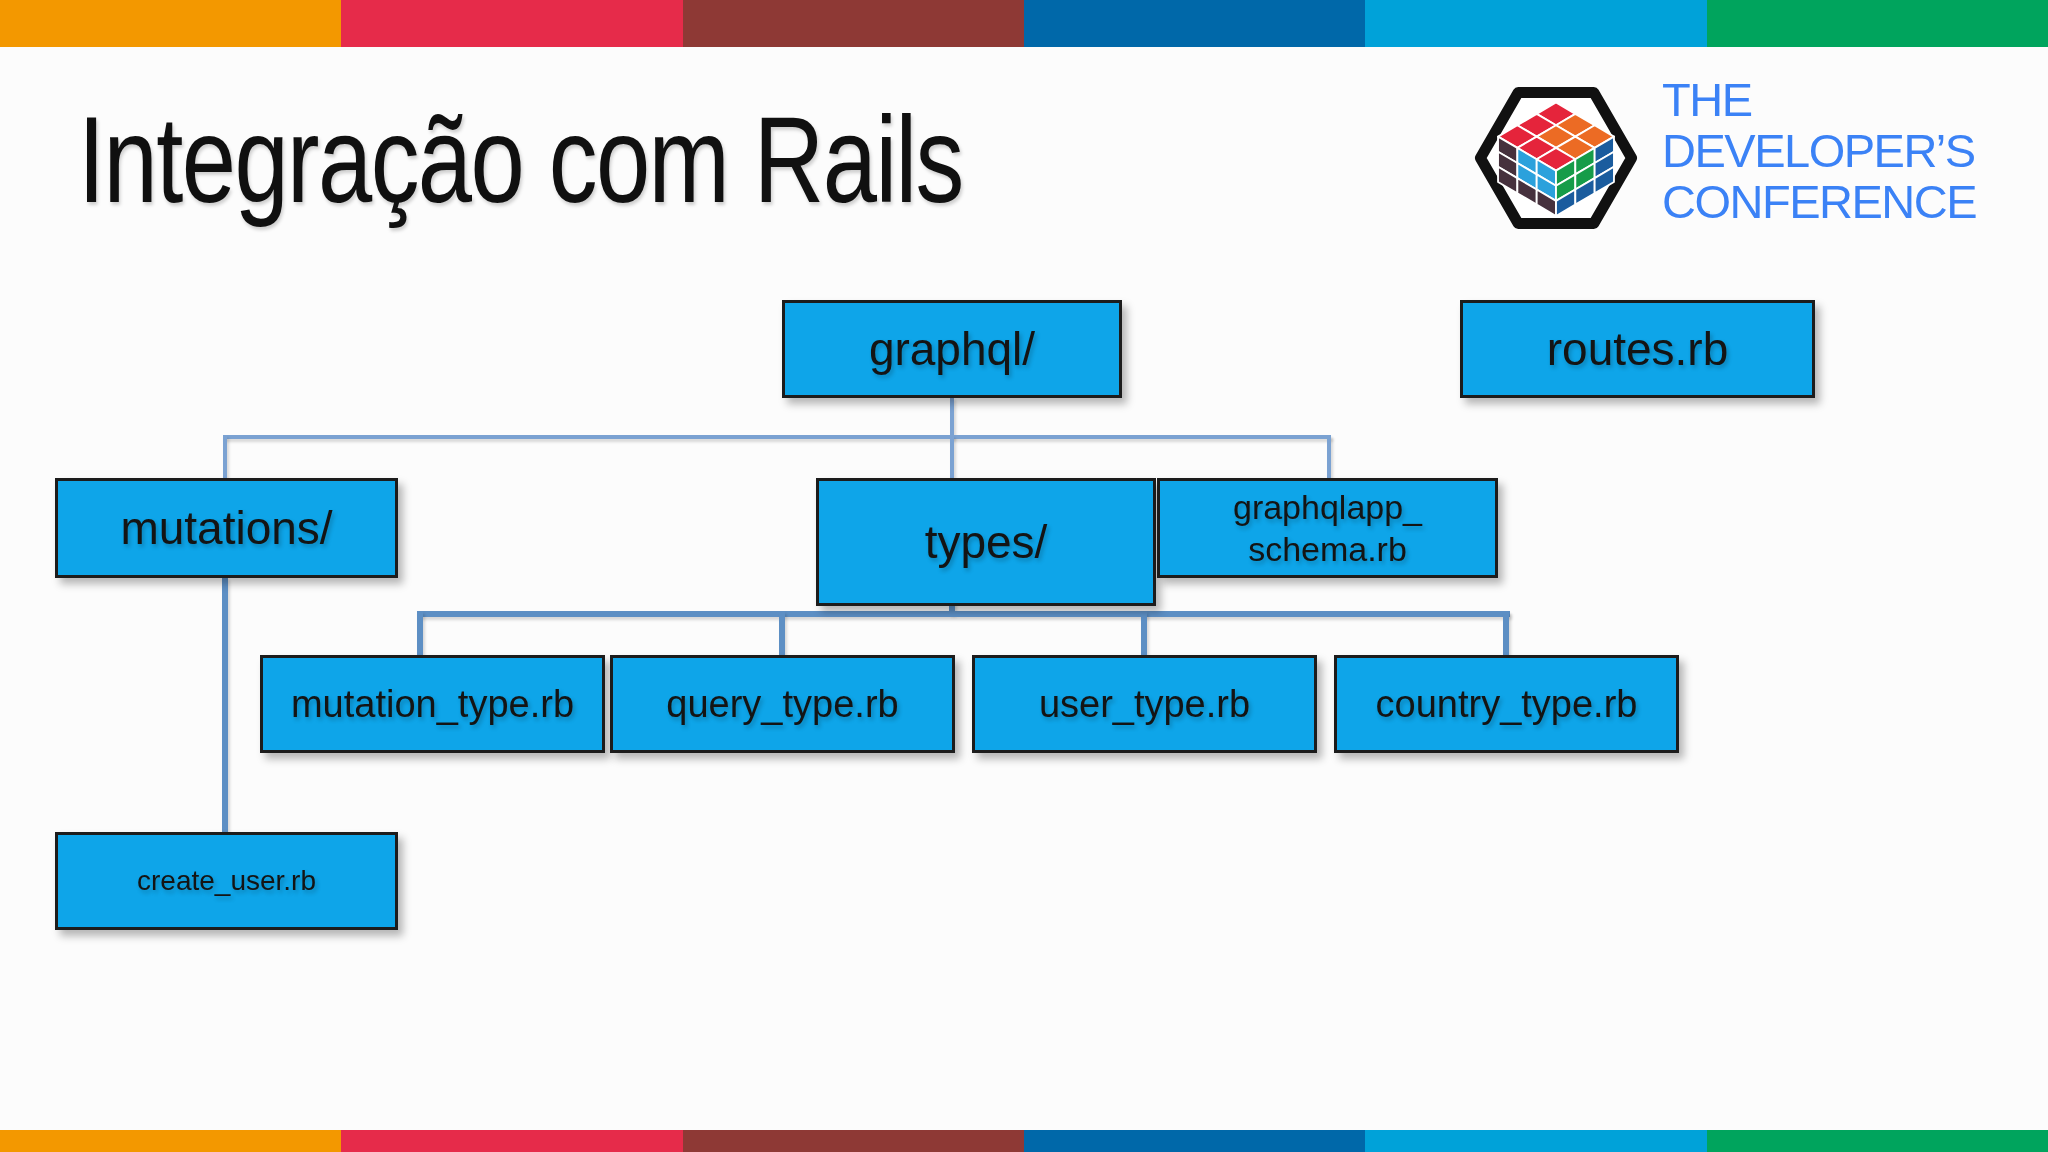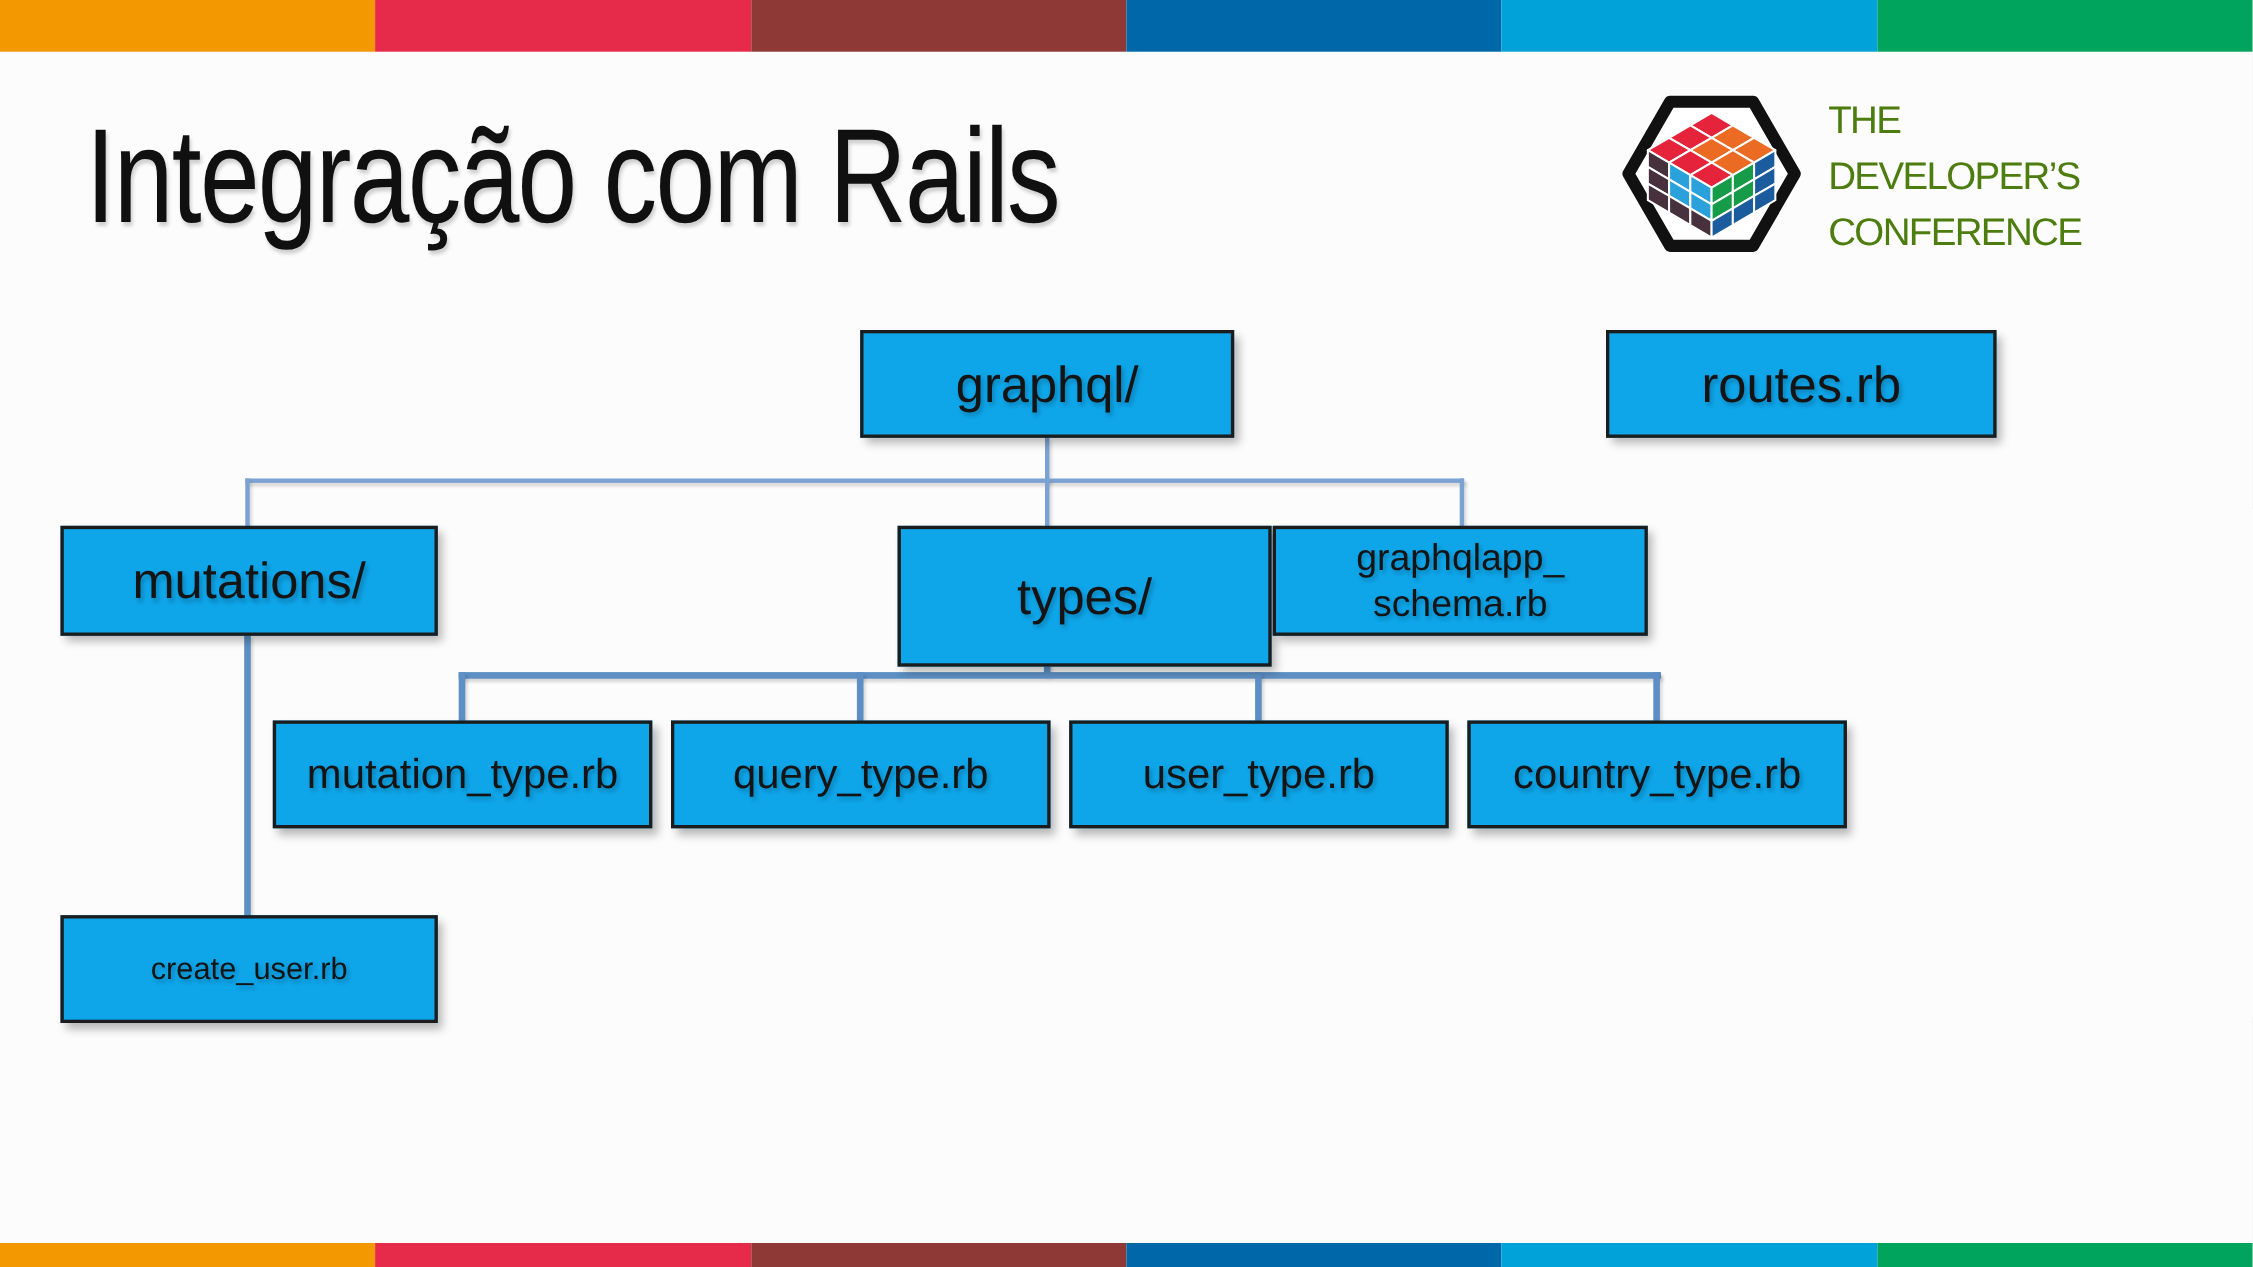--- a/index.html
+++ b/index.html
@@ -16,23 +16,23 @@
   .title{
     position:absolute;left:78px;top:96px;margin:0;
     font-size:122px;font-weight:400;line-height:1.05;color:#101010;
     letter-spacing:-2px;transform:scaleX(.8);transform-origin:left top;
     text-shadow:2px 3px 4px rgba(0,0,0,.18);white-space:nowrap;
   }
   
   .logo{position:absolute;left:1472px;top:74px;display:flex;}
   .logo svg{width:168px;height:168px;display:block;}
   .logo-text{
-    margin-left:22px;margin-top:10px;
-    font-size:35px;line-height:51px;letter-spacing:-1.5px;
-    font-weight:400;color:#4d7c0f;white-space:nowrap;
+    margin-left:22px;
+    font-size:47px;line-height:51px;letter-spacing:-1.5px;
+    font-weight:400;color:#3b82f6;white-space:nowrap;
   }
   
   .node{
     position:absolute;box-sizing:border-box;
     background:#0ea5e9;border:3px solid #1c1c1c;
     box-shadow:5px 6px 8px rgba(0,0,0,.28);
     display:flex;align-items:center;justify-content:center;
     text-align:center;color:#141414;
     text-shadow:2px 3px 4px rgba(0,0,0,.22);
   }
@@ -130,21 +130,21 @@
     <div class="node fs-lg" style="left:816px;top:478px;width:340px;height:128px;">
       <span class="lbl">types/</span>
     </div>
     <div class="node fs-sm" style="left:1157px;top:478px;width:341px;height:100px;">
       <span class="lbl">
         <span>graphqlapp_</span><br>
         <span>schema.rb</span>
       </span>
     </div>
 
-    <div class="node fs-md" style="left:248px;top:655px;width:345px;height:98px;">
+    <div class="node fs-md" style="left:260px;top:655px;width:345px;height:98px;">
       <span class="lbl">mutation_type.rb</span>
     </div>
     <div class="node fs-md" style="left:610px;top:655px;width:345px;height:98px;">
       <span class="lbl">query_type.rb</span>
     </div>
     <div class="node fs-md" style="left:972px;top:655px;width:345px;height:98px;">
       <span class="lbl">user_type.rb</span>
     </div>
     <div class="node fs-md" style="left:1334px;top:655px;width:345px;height:98px;">
       <span class="lbl">country_type.rb</span>

